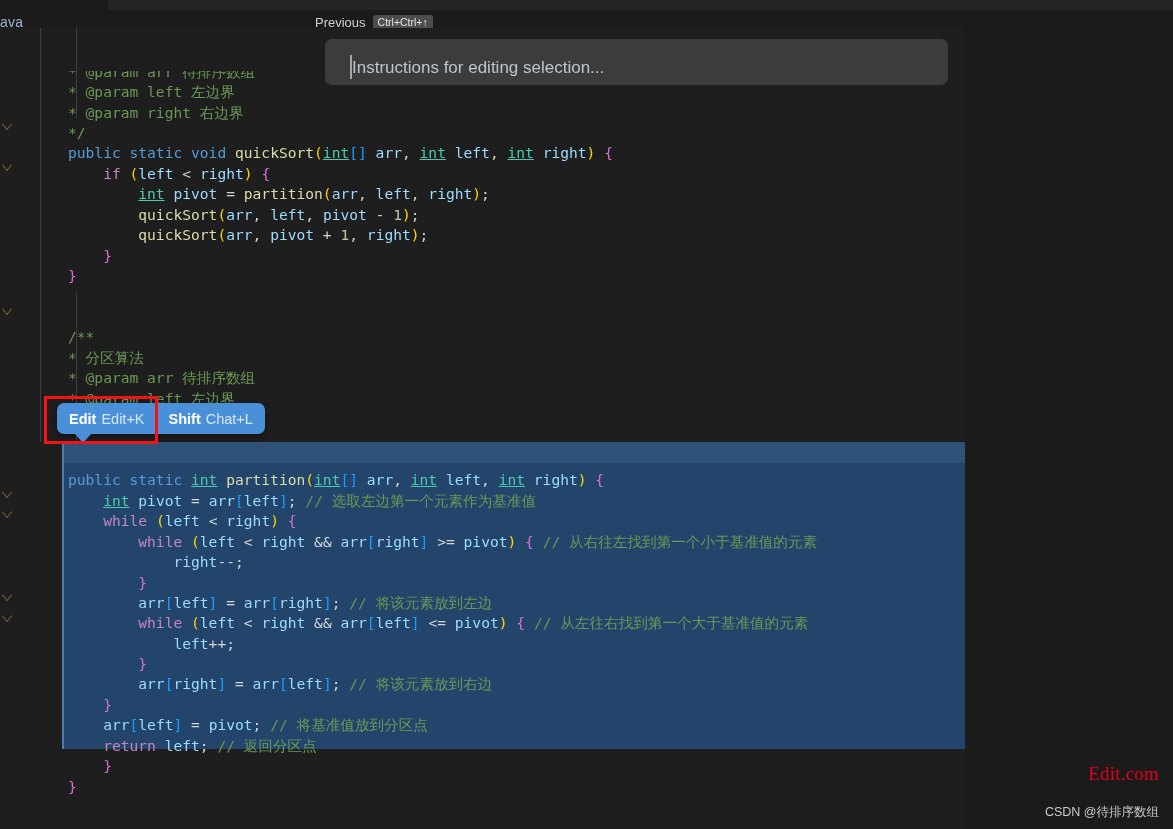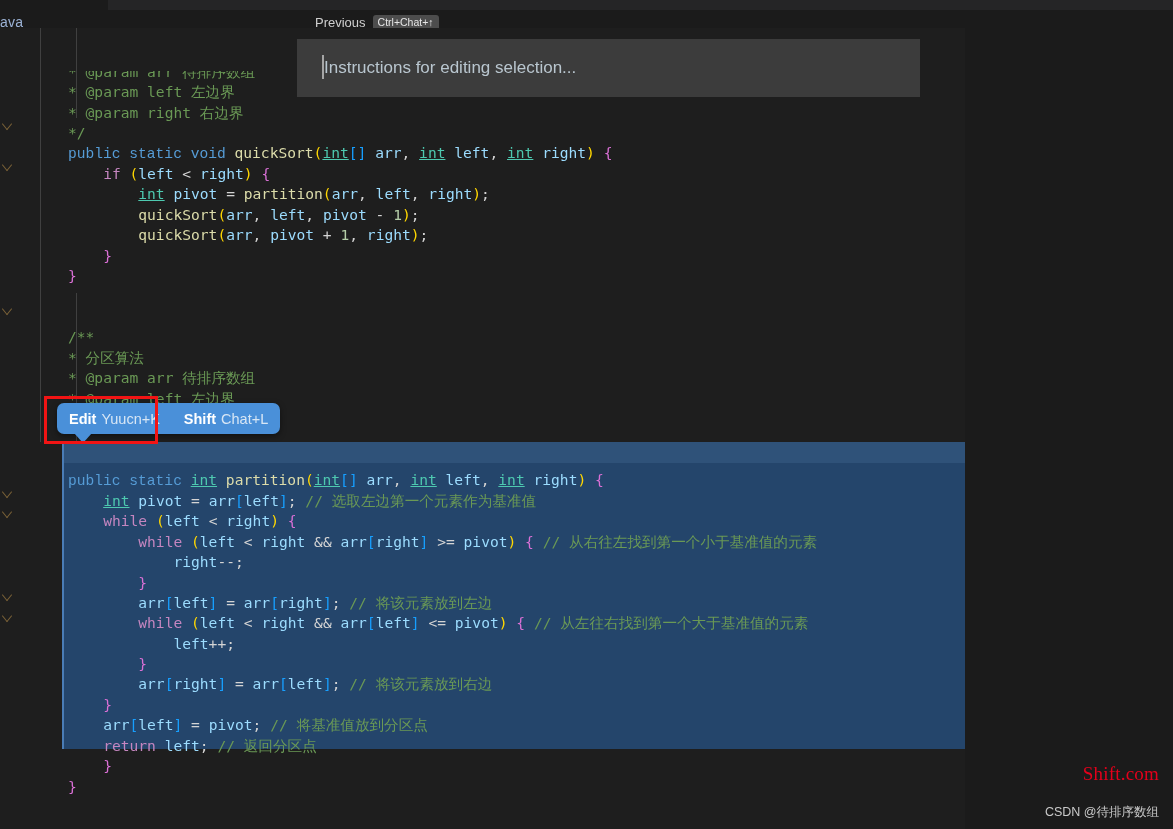--- a/index.html
+++ b/index.html
@@ -59,24 +59,24 @@
     border-radius: 3px;
     font-size: 10.5px;
     padding: 2px 5px 3px 5px;
     line-height: 1;
     font-family: "Liberation Sans", sans-serif;
   }
 
   
   .prompt-box {
     position: absolute;
-    left: 297px; top: 39px;
-    width: 623px; height: 58px;
+    left: 325px; top: 39px;
+    width: 623px; height: 46px;
     background: #3c3c3c;
-    border-radius: 0;
+    border-radius: 7px;
     display: flex;
     align-items: center;
   }
   .prompt-caret {
     position: absolute;
     left: 25px; top: 16px;
     width: 2px; height: 24px;
     background: #a6a6a6;
   }
   .prompt-placeholder {
@@ -152,21 +152,21 @@
     white-space: pre;
   }
   .line {
     position: absolute;
     left: 68px;
     height: 20.4px;
     white-space: pre;
   }
 
   
-  .t-kw      { color: #569cd6; font-family: Liberation Mono, monospace; }  
+  .t-kw      { color: #569cd6; }  
   .t-ctrl    { color: #c586c0; }  
   .t-type    { color: #4ec9b0; text-decoration: underline; }  
   .t-fn      { color: #dcdcaa; }  
   .t-var     { color: #9cdcfe; }
   .t-paren   { color: #ffd700; }
   .t-paren2  { color: #da70d6; }
   .t-paren3  { color: #179fff; }
   .t-num     { color: #b5cea8; }
   .t-cmt     { color: #6a9955; }
   .t-op      { color: #d4d4d4; }
@@ -238,21 +238,21 @@
 <body>
 
 <div id="app">
 
   <div class="topbar">
     <div class="topbar-strip"></div>
     <div class="tab-label">ava</div>
 
     <div class="prev-wrap">
       <span class="prev-label">Previous</span>
-      <span class="kbd">Ctrl+Chat+↑</span>
+      <span class="kbd">Ctrl+Ctrl+↑</span>
     </div>
   </div>
 
   <div class="editor">
     <div class="editor-bg-dark"></div>
 
     <div class="sel-band current" style="top:414px;height:21px;"></div>
     <div class="sel-band" style="top:435px;height:286px;"></div>
     <div class="sel-band" style="top:694px;height:27px;width:175px;"></div>
     <div class="sel-left-bar" style="top:414px;height:307px;"></div>
@@ -276,27 +276,27 @@
   </div>
 
   <div class="prompt-box">
     <div class="prompt-caret"></div>
     <div class="prompt-placeholder">Instructions for editing selection...</div>
   </div>
 
   <div class="cmd-widget">
     <div class="cmd-btn">
       <span class="mainlabel">Edit</span>
-      <span class="kb">Yuucn+K</span>
+      <span class="kb">Edit+K</span>
     </div>
     <div class="cmd-btn">
       <span class="mainlabel">Shift</span>
       <span class="kb">Chat+L</span>
     </div>
     <div class="cmd-tail"></div>
   </div>
 
   <div class="annot-rect"></div>
 
-  <div class="wm-main">Shift.com</div>
+  <div class="wm-main">Edit.com</div>
   <div class="wm-sub">CSDN @待排序数组</div>
 
 </div>
 
 </body></html>

